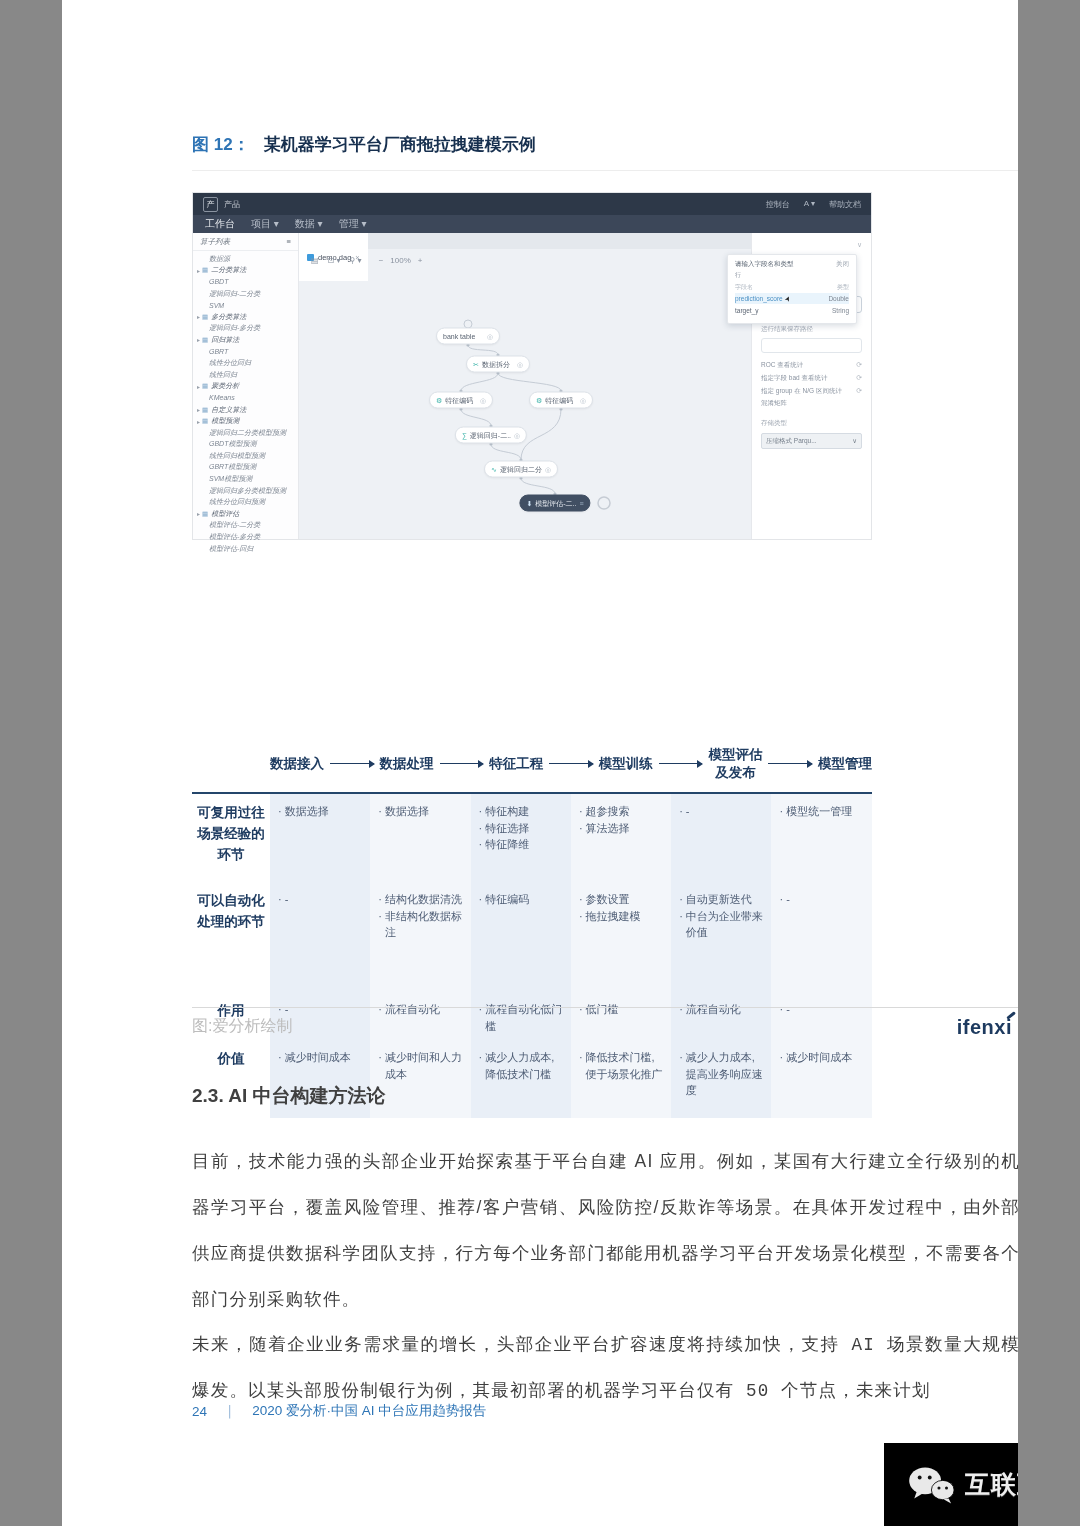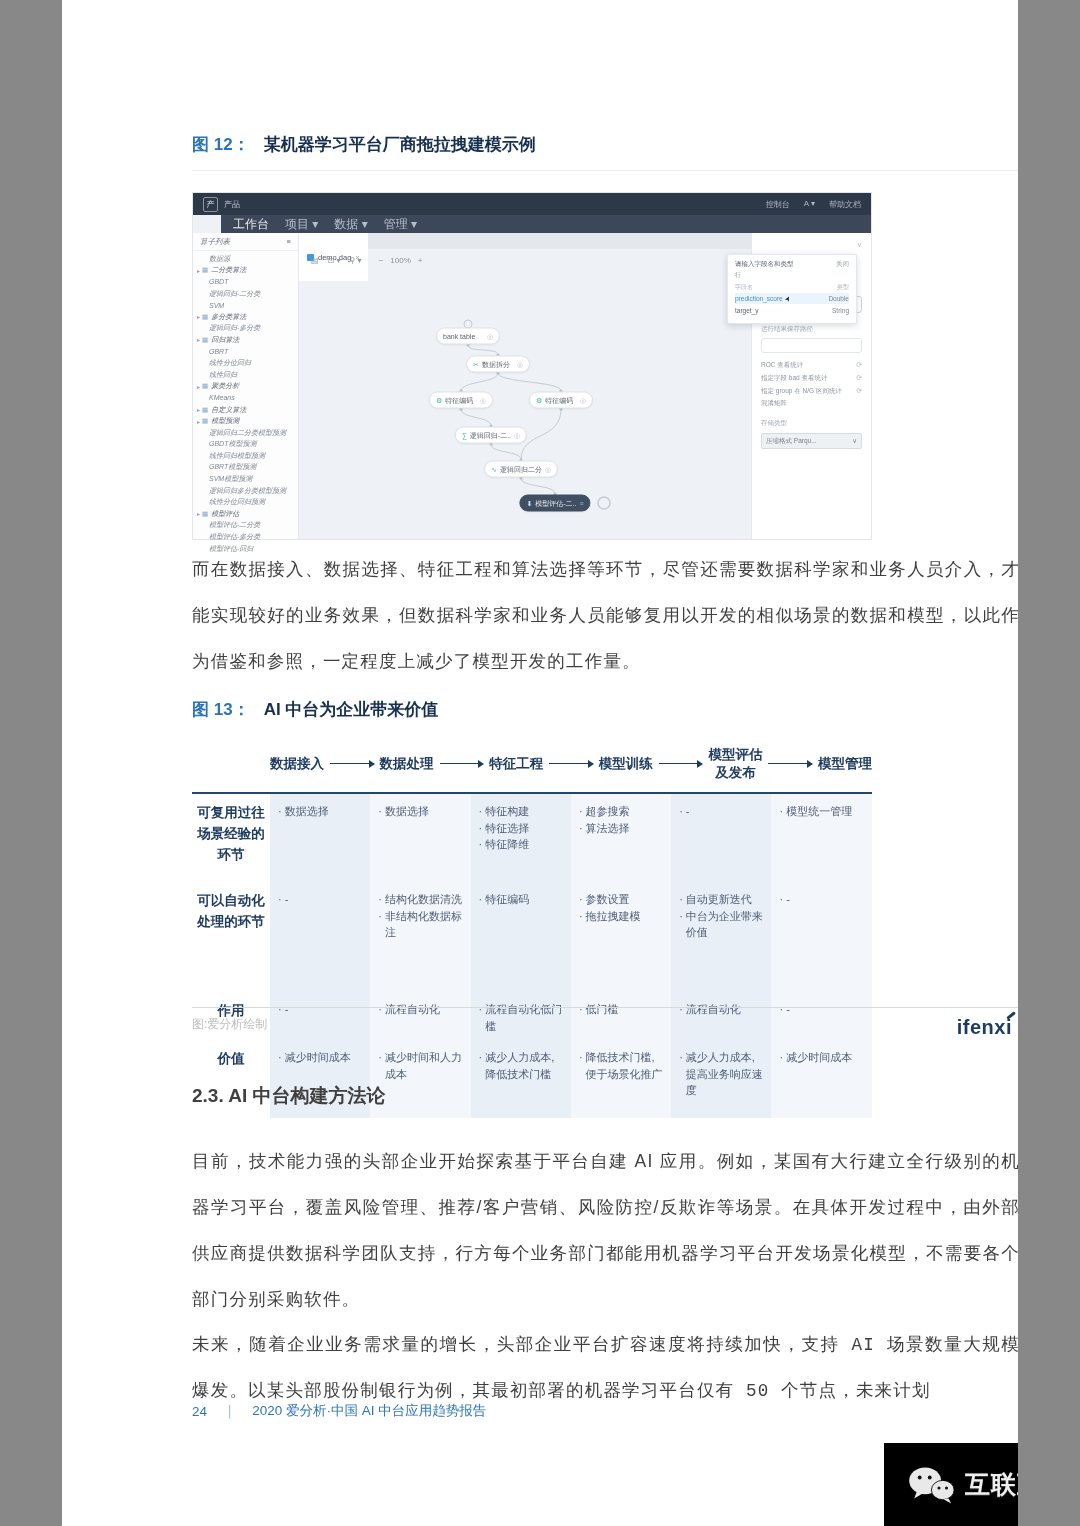--- a/index.html
+++ b/index.html
@@ -14,21 +14,21 @@
 
   
   .platform{position:absolute;left:130px;top:192px;width:680px;height:348px;
             border:1px solid #e3e5e8;box-sizing:border-box;background:#eef1f5;font-size:8px;}
   .pt-topbar{position:absolute;left:0;top:0;right:0;height:22px;background:#2d3848;color:#c7ccd4;
              display:flex;align-items:center;padding:0 10px;box-sizing:border-box;}
   .pt-logo{width:13px;height:13px;background:#4a5putty568;border:1px solid #8b94a1;border-radius:2px;
            color:#dfe3e8;font-size:8px;line-height:13px;text-align:center;margin-right:6px;}
   .pt-top-right{margin-left:auto;display:flex;gap:14px;font-size:8px;color:#aeb6c1;}
   .pt-menubar{position:absolute;left:0;top:22px;right:0;height:18px;background:#3c4759;color:#b6bdc8;
-              display:flex;align-items:center;gap:16px;padding:0 12px;font-size:12px;margin-left:28px;}
+              display:flex;align-items:center;gap:16px;padding:0 12px;font-size:10px;}
   .pt-menubar .sel{color:#e8ebef;}
   .pt-sidebar{position:absolute;left:0;top:40px;bottom:0;width:106px;background:#fdfdfe;
               border-right:1px solid #e6e8ec;box-sizing:border-box;font-style:italic;}
   .pt-side-head{height:17px;display:flex;align-items:center;justify-content:space-between;
                 padding:0 7px;color:#6a737e;border-bottom:1px solid #eceef1;font-size:7.5px;}
   .tree{padding:2px 0 0 0;}
   .tree-row{display:flex;align-items:center;height:11.6px;padding-left:16px;color:#7d8692;font-size:7px;
             white-space:nowrap;overflow:hidden;}
   .tree-row.group{padding-left:4px;color:#5a6472;}
   .tree-row .caret{color:#9aa2ac;margin-right:2px;font-size:6px;}
@@ -95,21 +95,21 @@
   .vcell.c0{background:#e9eff7;}
   .vcell.c1{background:#f3f6fa;}
   .bullet{display:flex;font-size:11px;color:#4d5c74;line-height:1.5;}
   .bullet .dot{margin-right:3px;}
   .r0 .vcell{min-height:88px;}
   .r1 .vcell{min-height:110px;}
   .r2 .vcell{min-height:42px;}
   .r3 .vcell{min-height:78px;}
   .table-foot{position:absolute;left:130px;top:1007px;width:826px;border-top:1px solid #d9d9d9;
               display:flex;justify-content:space-between;align-items:flex-start;padding-top:8px;}
-  .caption{color:#bdbdbd;font-size:12px;}
+  .caption{color:#bdbdbd;font-size:16px;}
   .ifenxi{position:relative;color:#1d3a5f;font-weight:bold;font-size:20px;letter-spacing:.5px;
           padding-right:6px;}
   .ifenxi .accent{position:absolute;right:2px;top:-2px;width:10px;height:2.6px;background:#1d3a5f;
                   transform:rotate(-38deg);border-radius:2px;}
 
   
   .section-heading{position:absolute;left:130px;top:1083px;color:#404040;font-weight:bold;font-size:19px;}
 
   
   .footer{position:absolute;left:130px;top:1402px;display:flex;align-items:center;gap:16px;
@@ -376,25 +376,21 @@
           </div>
         </div>
       <div class="rp-label">存储类型</div>
       <div class="rp-drop">
         <span>压缩格式  Parqu...</span>
         <span>∨</span>
       </div>
     </div>
   </div>
 
-  <div class="para" style="top:546px;">而在数据接入、数据选择、特征工程和算法选择等环节，尽管还需要数据科学家和业务人员介入，才能实现较好的业务效果，但数据科学家和业务人员能够复用以开发的相似场景的数据和模型，以此作为借鉴和参照，一定程度上减少了模型开发的工作量。</div>
-
-  <div class="fig-header" style="top:698px;border-bottom:none;">
-    <span class="fig-label">图 13：</span><span class="fig-title">AI 中台为企业带来价值</span>
-  </div>
+
 
   <div class="stage-row">
       <div class="stage">
         <div class="stage-line">数据接入</div>
       </div>
       <div class="stage-arrow"></div>
       <div class="stage">
         <div class="stage-line">数据处理</div>
       </div>
       <div class="stage-arrow"></div>

